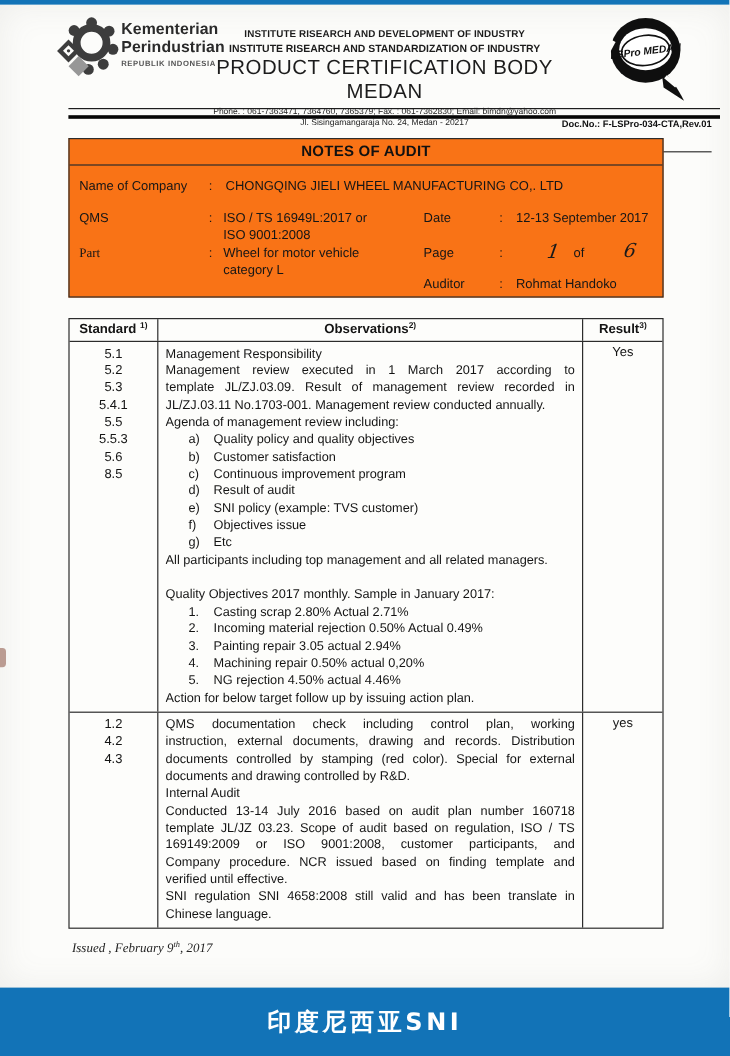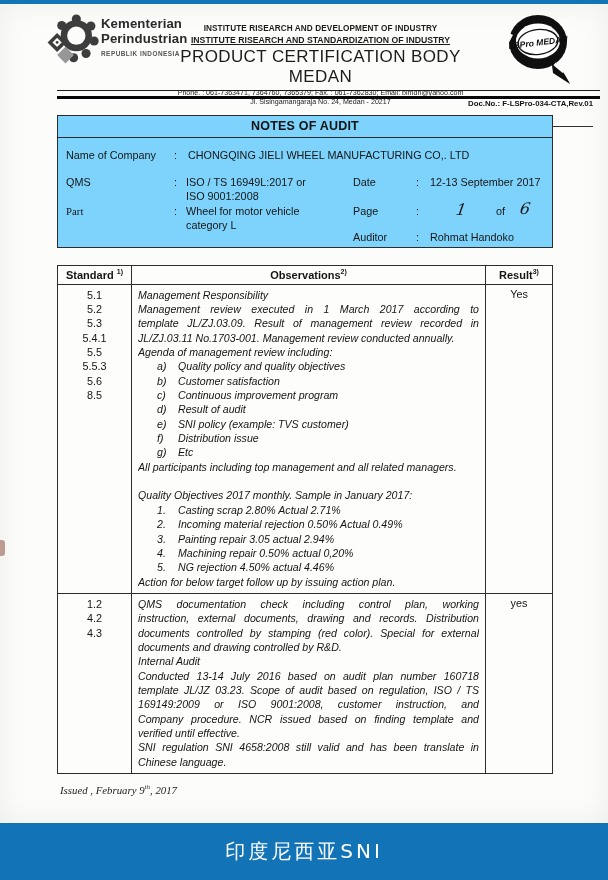--- a/index.html
+++ b/index.html
@@ -10,70 +10,70 @@
   .paper{position:absolute;left:0;top:4px;width:608px;height:819px;background:#fcfcfa;
          box-shadow:inset 0 0 28px rgba(110,110,95,.10);}
 
   
   .logo-gear{position:absolute;left:45px;top:9px;width:54px;height:54px;}
   .ministry{position:absolute;left:101px;top:13px;line-height:14.5px;color:#2a2a2a;}
   .ministry .m1{font-size:13.2px;font-weight:bold;letter-spacing:.1px;}
   .ministry .m3{font-size:6.4px;letter-spacing:.5px;color:#555;margin-top:1px;font-weight:bold;}
   .center-head{position:absolute;left:148px;top:20px;width:345px;text-align:center;color:#1c1c1c;}
   .center-head .h1{font-size:8.2px;font-weight:bold;letter-spacing:.1px;}
-  .center-head .h2{font-size:8.7px;font-weight:bold;margin-top:2px;text-decoration:underline;}
+  .center-head .h2{font-size:8.7px;font-weight:bold;margin-top:2px;}
   .center-head .h3{font-size:17px;margin-top:2px;letter-spacing:.4px;}
   .center-head .h4{font-size:7.1px;margin-top:2px;color:#222;}
   .center-head .h5{font-size:7.1px;margin-top:1px;color:#222;}
   .logo-q{position:absolute;left:501px;top:6px;width:82px;height:80px;}
 
   .rule{position:absolute;left:57px;top:86px;width:543px;height:5px;
         border-top:1.5px solid #1d1d1d;border-bottom:3.5px solid #060606;}
   .docno{position:absolute;top:95px;right:15px;font-size:7.8px;font-weight:bold;color:#111;
          border-bottom:1px solid #333;padding-bottom:18px;}
 
   
   .audit-box{position:absolute;left:57px;top:111px;width:496px;height:133px;
-             border:1.3px solid #2c2c2c;box-sizing:border-box;background:#7dd3fc;}
+             border:1.3px solid #2c2c2c;box-sizing:border-box;background:#f97316;}
   .audit-title{height:21px;line-height:21px;text-align:center;font-weight:bold;font-size:12.5px;
                letter-spacing:.2px;border-bottom:1.3px solid #2c2c2c;color:#111;}
   .f{position:absolute;font-size:10.8px;color:#161616;white-space:nowrap;}
   .hand{font-family:"DejaVu Serif","Liberation Serif",serif;font-style:italic;font-size:16px;
         display:inline-block;transform:skewX(-9deg);color:#1a1a1a;}
 
   
   .audit-table{position:absolute;left:57px;top:261px;width:496px;border:1.3px solid #2c2c2c;
                box-sizing:border-box;background:#fdfdfb;color:#141414;}
   .t-head,.t-row{display:grid;grid-template-columns:73px 355px 1fr;}
   .t-head{border-bottom:1.3px solid #2c2c2c;}
   .t-row + .t-row{border-top:1.3px solid #2c2c2c;}
   .th{font-size:11px;font-weight:bold;text-align:center;padding:2px 0 3px 0;}
   .th sup{font-size:7px;}
   .cell-mid{border-left:1.3px solid #2c2c2c;border-right:1.3px solid #2c2c2c;}
   .td-std{text-align:center;padding-top:3px;font-size:10.8px;}
   .std-item{height:14.35px;line-height:14.35px;}
-  .td-obs{padding:3px 6px 4px 6px;font-size:10.6px;overflow:hidden;font-style:italic;}
+  .td-obs{padding:3px 6px 4px 6px;font-size:10.6px;overflow:hidden;}
   .oline{height:14.35px;line-height:14.35px;white-space:nowrap;overflow:hidden;}
   .jline{height:14.35px;line-height:14.35px;white-space:nowrap;overflow:hidden;
          text-align:justify;text-align-last:justify;}
   .jpara .jline:last-child{text-align-last:left;}
   .li{height:14.35px;line-height:14.35px;padding-left:19px;white-space:nowrap;overflow:hidden;}
   .li-marker{display:inline-block;width:21px;}
   .td-res{text-align:center;padding-top:3px;font-size:10.8px;}
 
   .issued{position:absolute;left:60px;top:779px;font-family:"Liberation Serif","DejaVu Serif",serif;
           font-style:italic;font-size:10.8px;color:#222;}
   .issued sup{font-size:7px;}
 
   .speck{position:absolute;left:0;top:536px;width:5px;height:16px;background:#8a5242;
          opacity:.55;border-radius:0 3px 3px 0;}
 
   .banner{position:absolute;left:0;top:823px;width:608px;height:57px;background:#1273b7;
           display:flex;align-items:center;justify-content:center;}
-  .banner-text{color:#ffffff;font-weight:normal;font-size:20px;letter-spacing:3px;
+  .banner-text{color:#ffffff;font-weight:bold;font-size:20px;letter-spacing:3px;
                font-family:"DejaVu Sans","Liberation Sans",sans-serif;}
 </style>
 </head>
 <body>
 
 <div class="screen">
   <div class="strip-top"></div>
 
   <div class="paper">
 
@@ -133,21 +133,21 @@
       <span class="f" style="left:128px;top:89px;">Wheel for motor vehicle</span>
       <span class="f" style="left:128px;top:103px;">category L</span>
 
       <span class="f" style="left:295px;top:60px;">Date</span>
       <span class="f" style="left:358px;top:60px;">:</span>
       <span class="f" style="left:372px;top:60px;">12-13 September 2017</span>
 
       <span class="f" style="left:295px;top:89px;">Page</span>
       <span class="f" style="left:358px;top:89px;">:</span>
       <span class="f hand" style="left:398px;top:84px;">1</span>
-      <span class="f" style="left:438px;top:89px;text-align:right;">of</span>
+      <span class="f" style="left:420px;top:89px;text-align:right;">of</span>
       <span class="f hand" style="left:462px;top:83px;">6</span>
 
       <span class="f" style="left:295px;top:115px;">Auditor</span>
       <span class="f" style="left:358px;top:115px;">:</span>
       <span class="f" style="left:372px;top:115px;">Rohmat Handoko</span>
     </div>
 
     <div class="audit-table">
       <div class="t-head">
         <div class="th"><span>Standard</span> <sup>1)</sup></div>
@@ -184,21 +184,21 @@
               <div class="li">
               <span class="li-marker">c)</span><span>Continuous improvement program</span>
             </div>
               <div class="li">
               <span class="li-marker">d)</span><span>Result of audit</span>
             </div>
               <div class="li">
               <span class="li-marker">e)</span><span>SNI policy (example: TVS customer)</span>
             </div>
               <div class="li">
-              <span class="li-marker">f)</span><span>Distribution issue</span>
+              <span class="li-marker">f)</span><span>Objectives issue</span>
             </div>
               <div class="li">
               <span class="li-marker">g)</span><span>Etc</span>
             </div>
             </div>
           <div class="oline">All participants including top management and all related managers.</div>
           <div class="oline"></div>
           <div class="oline">Quality Objectives 2017 monthly. Sample in January 2017:</div>
           <div>
               <div class="li">
@@ -232,21 +232,21 @@
           <div class="jpara">
               <div class="jline">QMS documentation check including control plan, working</div>
               <div class="jline">instruction, external documents, drawing and records. Distribution</div>
               <div class="jline">documents controlled by stamping (red color). Special for external</div>
               <div class="jline">documents and drawing controlled by R&amp;D.</div>
             </div>
           <div class="oline">Internal Audit</div>
           <div class="jpara">
               <div class="jline">Conducted 13-14 July 2016 based on audit plan number 160718</div>
               <div class="jline">template JL/JZ 03.23. Scope of audit based on regulation, ISO / TS</div>
-              <div class="jline">169149:2009 or ISO 9001:2008, customer instruction, and</div>
+              <div class="jline">169149:2009 or ISO 9001:2008, customer participants, and</div>
               <div class="jline">Company procedure. NCR issued based on finding template and</div>
               <div class="jline">verified until effective.</div>
             </div>
           <div class="jpara">
               <div class="jline">SNI regulation SNI 4658:2008 still valid and has been translate in</div>
               <div class="jline">Chinese language.</div>
             </div>
         </div>
         <div class="td-res">yes</div>
       </div>

